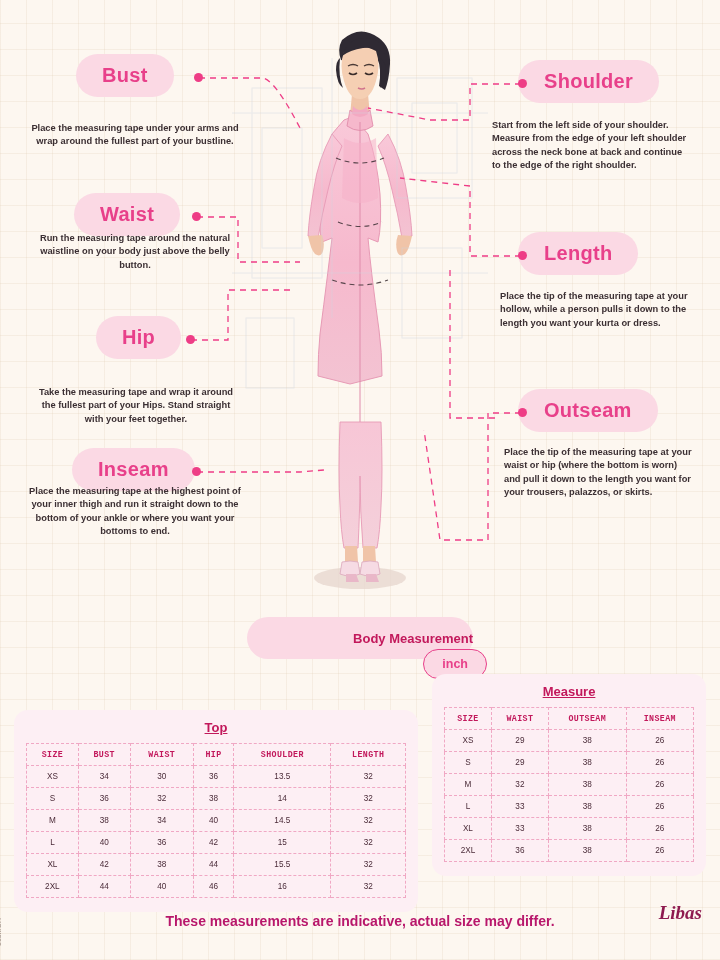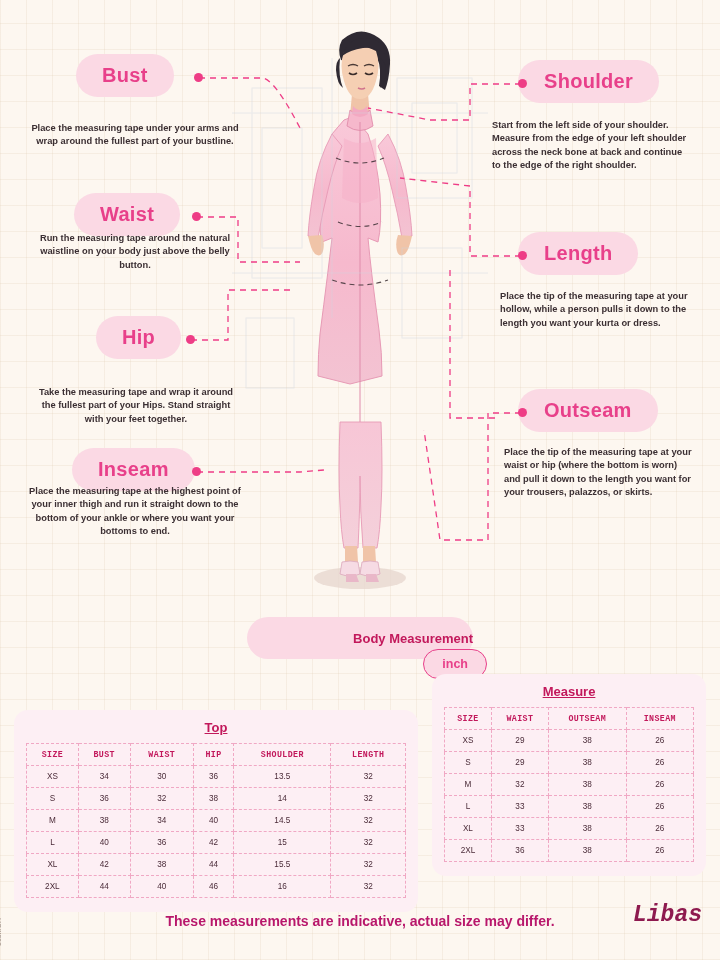--- a/index.html
+++ b/index.html
@@ -121,22 +121,22 @@
     left: 0; right: 0; top: 913px;
     text-align: center;
     color: #b8176b;
     font-size: 14px;
     font-weight: bold;
   }
   .brand {
     position: absolute;
     right: 18px; top: 902px;
     color: #8e1a4f;
-    font-size: 23px;
-    font-family: Liberation Mono, monospace;
+    font-size: 19px;
+    font-family: Liberation Serif, serif;
     font-style: italic;
     font-weight: bold;
   }
   .sidecode {
     position: absolute;
     left: 2px; bottom: 14px;
     font-size: 7px;
     color: #9a8c84;
     transform: rotate(-90deg);
     transform-origin: left bottom;

